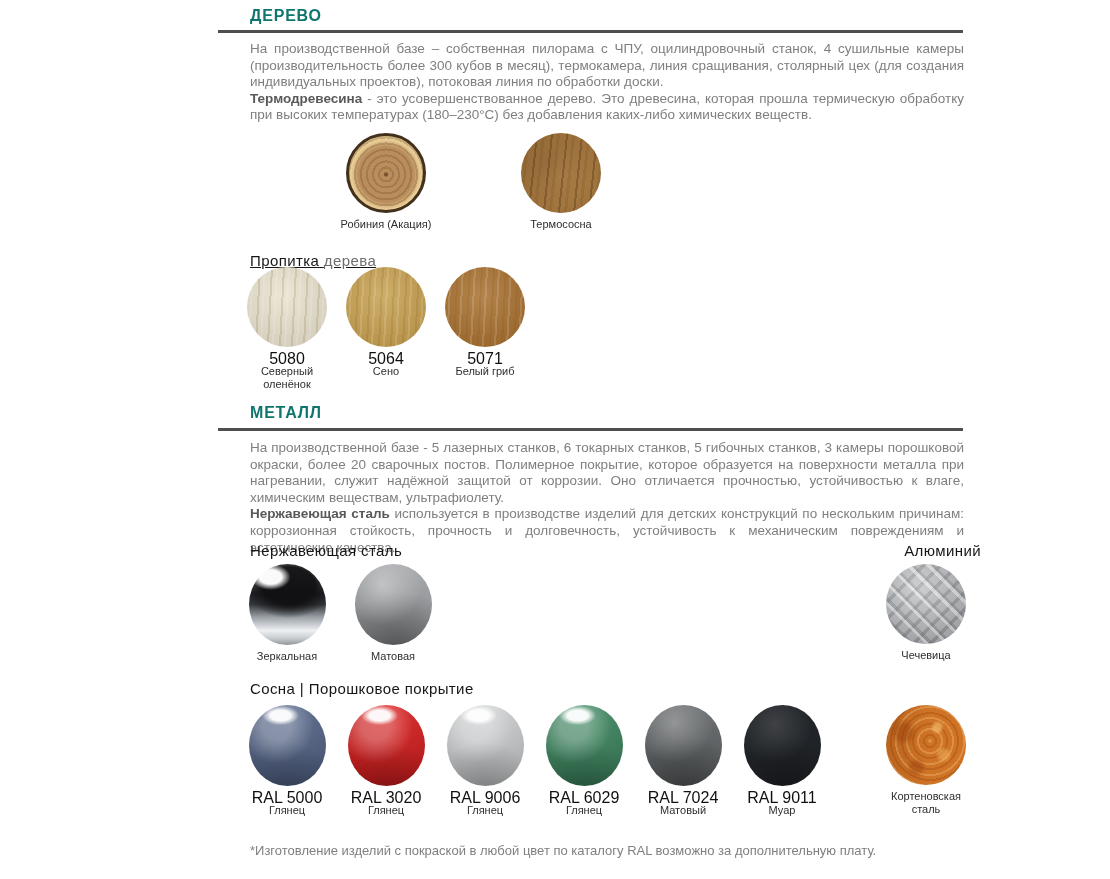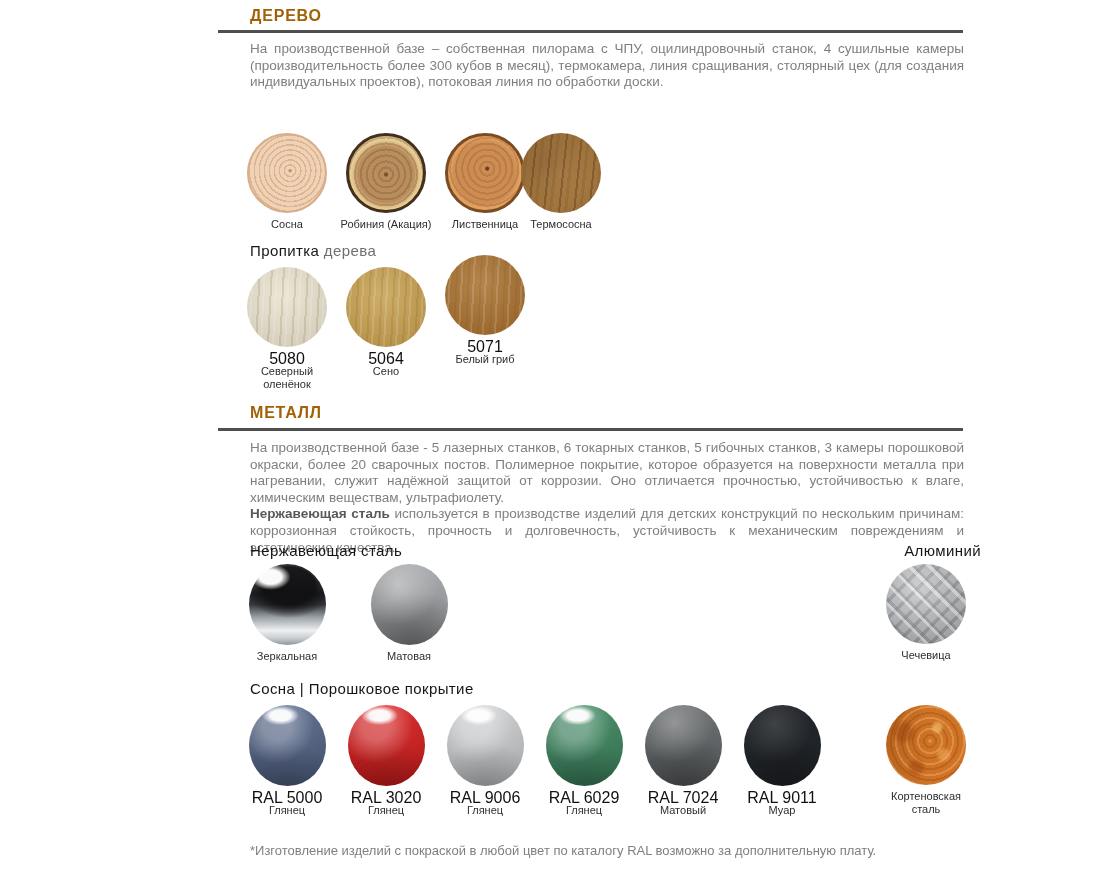--- a/index.html
+++ b/index.html
@@ -1,19 +1,19 @@
 <!DOCTYPE html>
 <html lang="ru"><head>
 <meta charset="utf-8">
 <style>
   html,body{margin:0;padding:0;background:#ffffff;}
   .page{position:relative;width:1110px;height:879px;background:#ffffff;overflow:hidden;
         font-family:"Liberation Sans","DejaVu Sans",sans-serif;}
   .abs{position:absolute;}
-  .sec-title{font-size:16px;font-weight:bold;color:#a16207;letter-spacing:0.8px;margin:0;}
+  .sec-title{font-size:16px;font-weight:bold;color:#0f766e;letter-spacing:0.8px;margin:0;}
   .rule{height:3px;background:#4f4f4f;}
   .bodytext{width:714px;font-size:13.5px;line-height:16.6px;color:#7f7f7f;
             text-align:justify;-moz-text-align-last:left;text-align-last:left;}
   .bodytext p{margin:0;}
   .bodytext b{color:#595959;}
   .subhead{font-size:15px;color:#161616;letter-spacing:0.4px;}
   .subhead .lite{color:#6e6e6e;}
   .swcol{position:absolute;width:110px;text-align:center;}
   .circle{width:80px;height:80px;border-radius:50%;margin:0 auto;box-sizing:border-box;}
   .ball{width:77px;height:81px;border-radius:50%;margin:0 auto;box-sizing:border-box;}
@@ -111,56 +111,49 @@
 </head>
 <body>
 
 <div class="page">
 
   <h2 class="sec-title abs" style="left:250px;top:7px;">ДЕРЕВО</h2>
   <div class="rule abs" style="left:218px;top:30px;width:745px;"></div>
 
   <div class="bodytext abs" style="left:250px;top:41px;">
     <p><span>На производственной базе – собственная пилорама с ЧПУ, оцилиндровочный станок, 4 сушильные камеры (производительность более 300 кубов в месяц), термокамера, линия сращивания, столярный цех (для создания индивидуальных проектов), потоковая линия по обработки доски.</span></p>
-  </div>
-
-  <div class="swcol" style="left:232px;top:133px;">
-    <div class="circle wood-sosna" style="background-color: rgb(234, 201, 168);"></div>
-    <div class="swlabel">Сосна</div>
-  </div>
+    <p><b>Термодревесина</b><span> - это усовершенствованное дерево. Это древесина, которая прошла термическую обработку при высоких температурах (180–230°С) без добавления каких-либо химических веществ.</span></p>
+  </div>
+
   <div class="swcol" style="left:331px;top:133px;">
     <div class="circle wood-robinia" style="background-color: rgb(185, 141, 92);"></div>
     <div class="swlabel">Робиния (Акация)</div>
   </div>
-  <div class="swcol" style="left:430px;top:133px;">
-    <div class="circle wood-listvennitsa" style="background-color: rgb(205, 140, 82);"></div>
-    <div class="swlabel">Лиственница</div>
-  </div>
   <div class="swcol" style="left:506px;top:133px;">
     <div class="circle wood-termososna" style="background-color: rgb(171, 122, 61);"></div>
     <div class="swlabel">Термососна</div>
   </div>
 
-  <div class="subhead abs" style="left:250px;top:242px;"><span>Пропитка </span><span class="lite">дерева</span></div>
+  <div class="subhead abs" style="left:250px;top:252px;text-decoration:underline;"><span>Пропитка </span><span class="lite">дерева</span></div>
 
   <div class="swcol" style="left:232px;top:267px;">
     <div class="circle grain" style="background-color: rgb(232, 225, 205);"></div>
     <div class="swlabel">
       <div class="code">5080</div>
       <div class="narrow">Северный оленёнок</div>
     </div>
   </div>
   <div class="swcol" style="left:331px;top:267px;">
     <div class="circle grain" style="background-color: rgb(198, 159, 77);"></div>
     <div class="swlabel">
       <div class="code">5064</div>
       <div>Сено</div>
     </div>
   </div>
-  <div class="swcol" style="left:430px;top:255px;">
+  <div class="swcol" style="left:430px;top:267px;">
     <div class="circle grain" style="background-color: rgb(167, 110, 44);"></div>
     <div class="swlabel">
       <div class="code">5071</div>
       <div>Белый гриб</div>
     </div>
   </div>
 
   <h2 class="sec-title abs" style="left:250px;top:404px;">МЕТАЛЛ</h2>
   <div class="rule abs" style="left:218px;top:428px;width:745px;"></div>
 
@@ -169,21 +162,21 @@
     <p><b>Нержавеющая сталь</b><span> используется в производстве изделий для детских конструкций по нескольким причинам: коррозионная стойкость, прочность и долговечность, устойчивость к механическим повреждениям и эстетические качества.</span></p>
   </div>
 
   <div class="subhead abs" style="left:250px;top:542px;">Нержавеющая сталь</div>
   <div class="subhead abs" style="left:871px;top:542px;width:110px;text-align:right;">Алюминий</div>
 
   <div class="swcol" style="left:232px;top:564px;">
     <div class="ball mirror" style="background-color: rgb(155, 161, 166);"></div>
     <div class="swlabel">Зеркальная</div>
   </div>
-  <div class="swcol" style="left:354px;top:564px;">
+  <div class="swcol" style="left:338px;top:564px;">
     <div class="ball matte" style="background-color: rgb(152, 155, 158);"></div>
     <div class="swlabel">Матовая</div>
   </div>
   <div class="swcol" style="left:871px;top:564px;">
     <div class="circle lentil" style="background-color: rgb(180, 183, 186);"></div>
     <div class="swlabel">Чечевица</div>
   </div>
 
   <div class="subhead abs" style="left:250px;top:680px;">Сосна | Порошковое покрытие</div>
 

